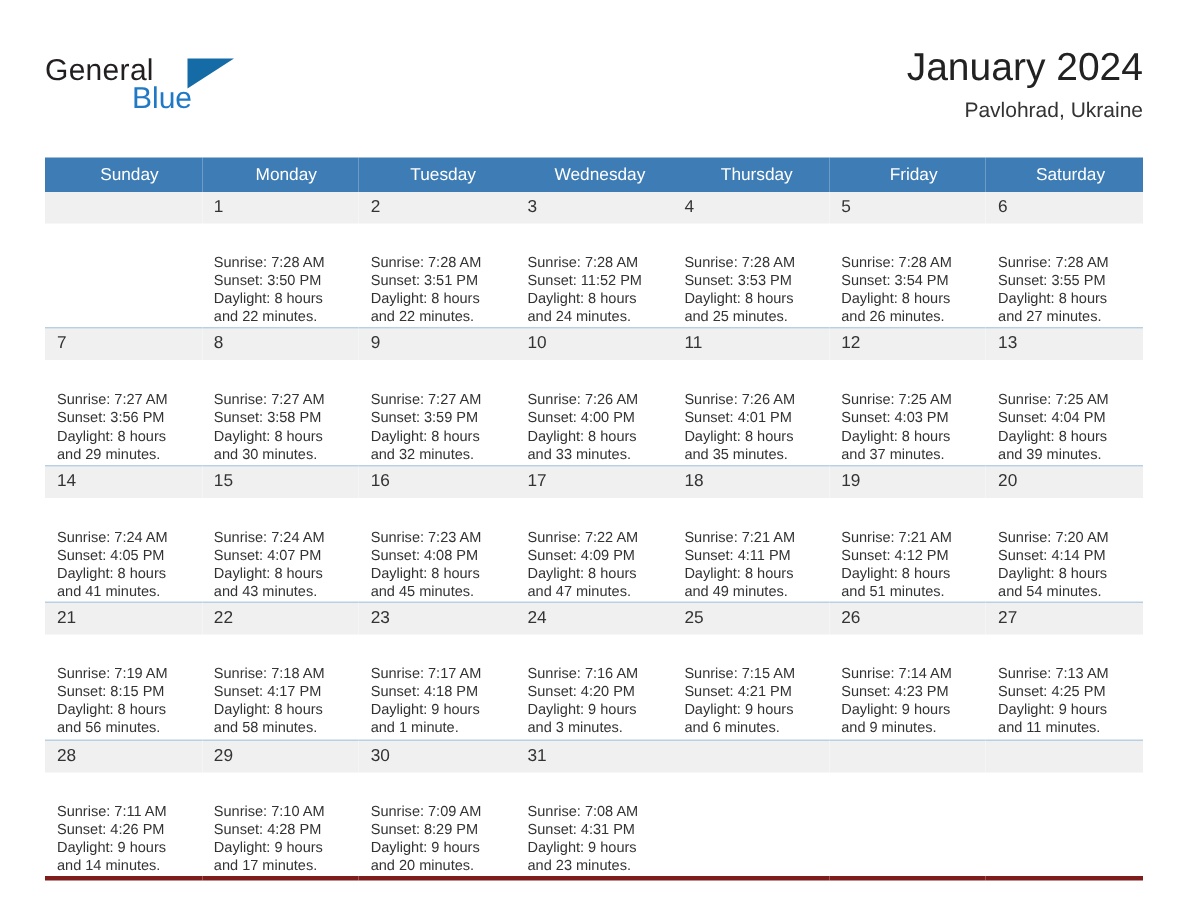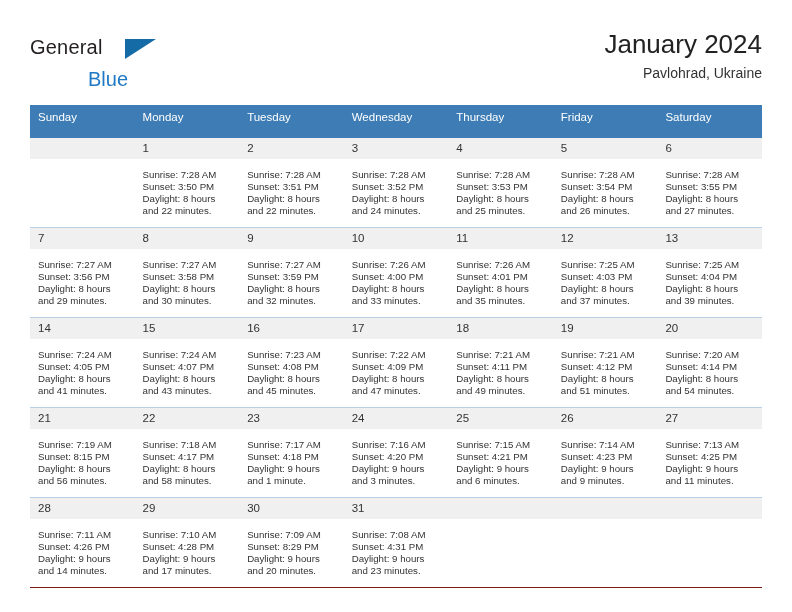--- a/index.html
+++ b/index.html
@@ -43,21 +43,21 @@
     left: 0px;
     top: 0px;
     font-size: 20px;
     letter-spacing: 0.2px;
     color: #231f20;
     font-family: "Liberation Sans", sans-serif;
   }
   .logo-blue {
     position: absolute;
     left: 58px;
-    top: 32px;
+    top: 19px;
     font-size: 20px;
     color: #2079c4;
     font-family: "Liberation Sans", sans-serif;
   }
   .logo-triangle {
     position: absolute;
     left: 95px;
     top: 3px;
     width: 0;
     height: 0;
@@ -93,54 +93,54 @@
     width: 732px;
     border-collapse: collapse;
     table-layout: fixed;
   }
 
   .calendar th {
     background: #3D7CB4;
     color: #ffffff;
     font-size: 11.5px;
     font-weight: normal;
-    text-align: left;
-    padding: 5px 0 15px 8px;
+    text-align: center;
+    padding: 5px 0 5px 8px;
     height: 13px;
     border: none;
   }
 
   .calendar td {
     width: 104.57px;
     vertical-align: top;
     padding: 0;
     border: none;
     background: #ffffff;
     border-bottom: 1px solid #b9cfe3;
     height: 89px;
   }
   .calendar tr.week:last-child td {
-    border-bottom: 1px solid #7f1d1d;
+    border-bottom: 3px solid #7f1d1d;
   }
 
   .daynum {
     display: block;
     background: #f0f0f0;
     font-size: 11.5px;
     color: #333333;
     padding: 4px 0 4px 8px;
     height: 13px;
     line-height: 13px;
   }
   td.empty .daynum {
     color: transparent;
   }
 
   .details {
-    padding: 10px 5px 0 8px;
+    padding: 21px 5px 0 8px;
     font-size: 9.7px;
     line-height: 12.1px;
     color: #333333;
   }
   .details div {
     white-space: nowrap;
   }
 </style>
 </head>
 <body>
@@ -194,21 +194,21 @@
               <div>Sunrise: 7:28 AM</div>
               <div>Sunset: 3:51 PM</div>
               <div>Daylight: 8 hours</div>
               <div>and 22 minutes.</div>
             </div>
           </td>
           <td>
             <span class="daynum">3</span>
             <div class="details">
               <div>Sunrise: 7:28 AM</div>
-              <div>Sunset: 3:52 PM</div>
+              <div>Sunset: 11:52 PM</div>
               <div>Daylight: 8 hours</div>
               <div>and 24 minutes.</div>
             </div>
           </td>
           <td>
             <span class="daynum">4</span>
             <div class="details">
               <div>Sunrise: 7:28 AM</div>
               <div>Sunset: 3:53 PM</div>
               <div>Daylight: 8 hours</div>

